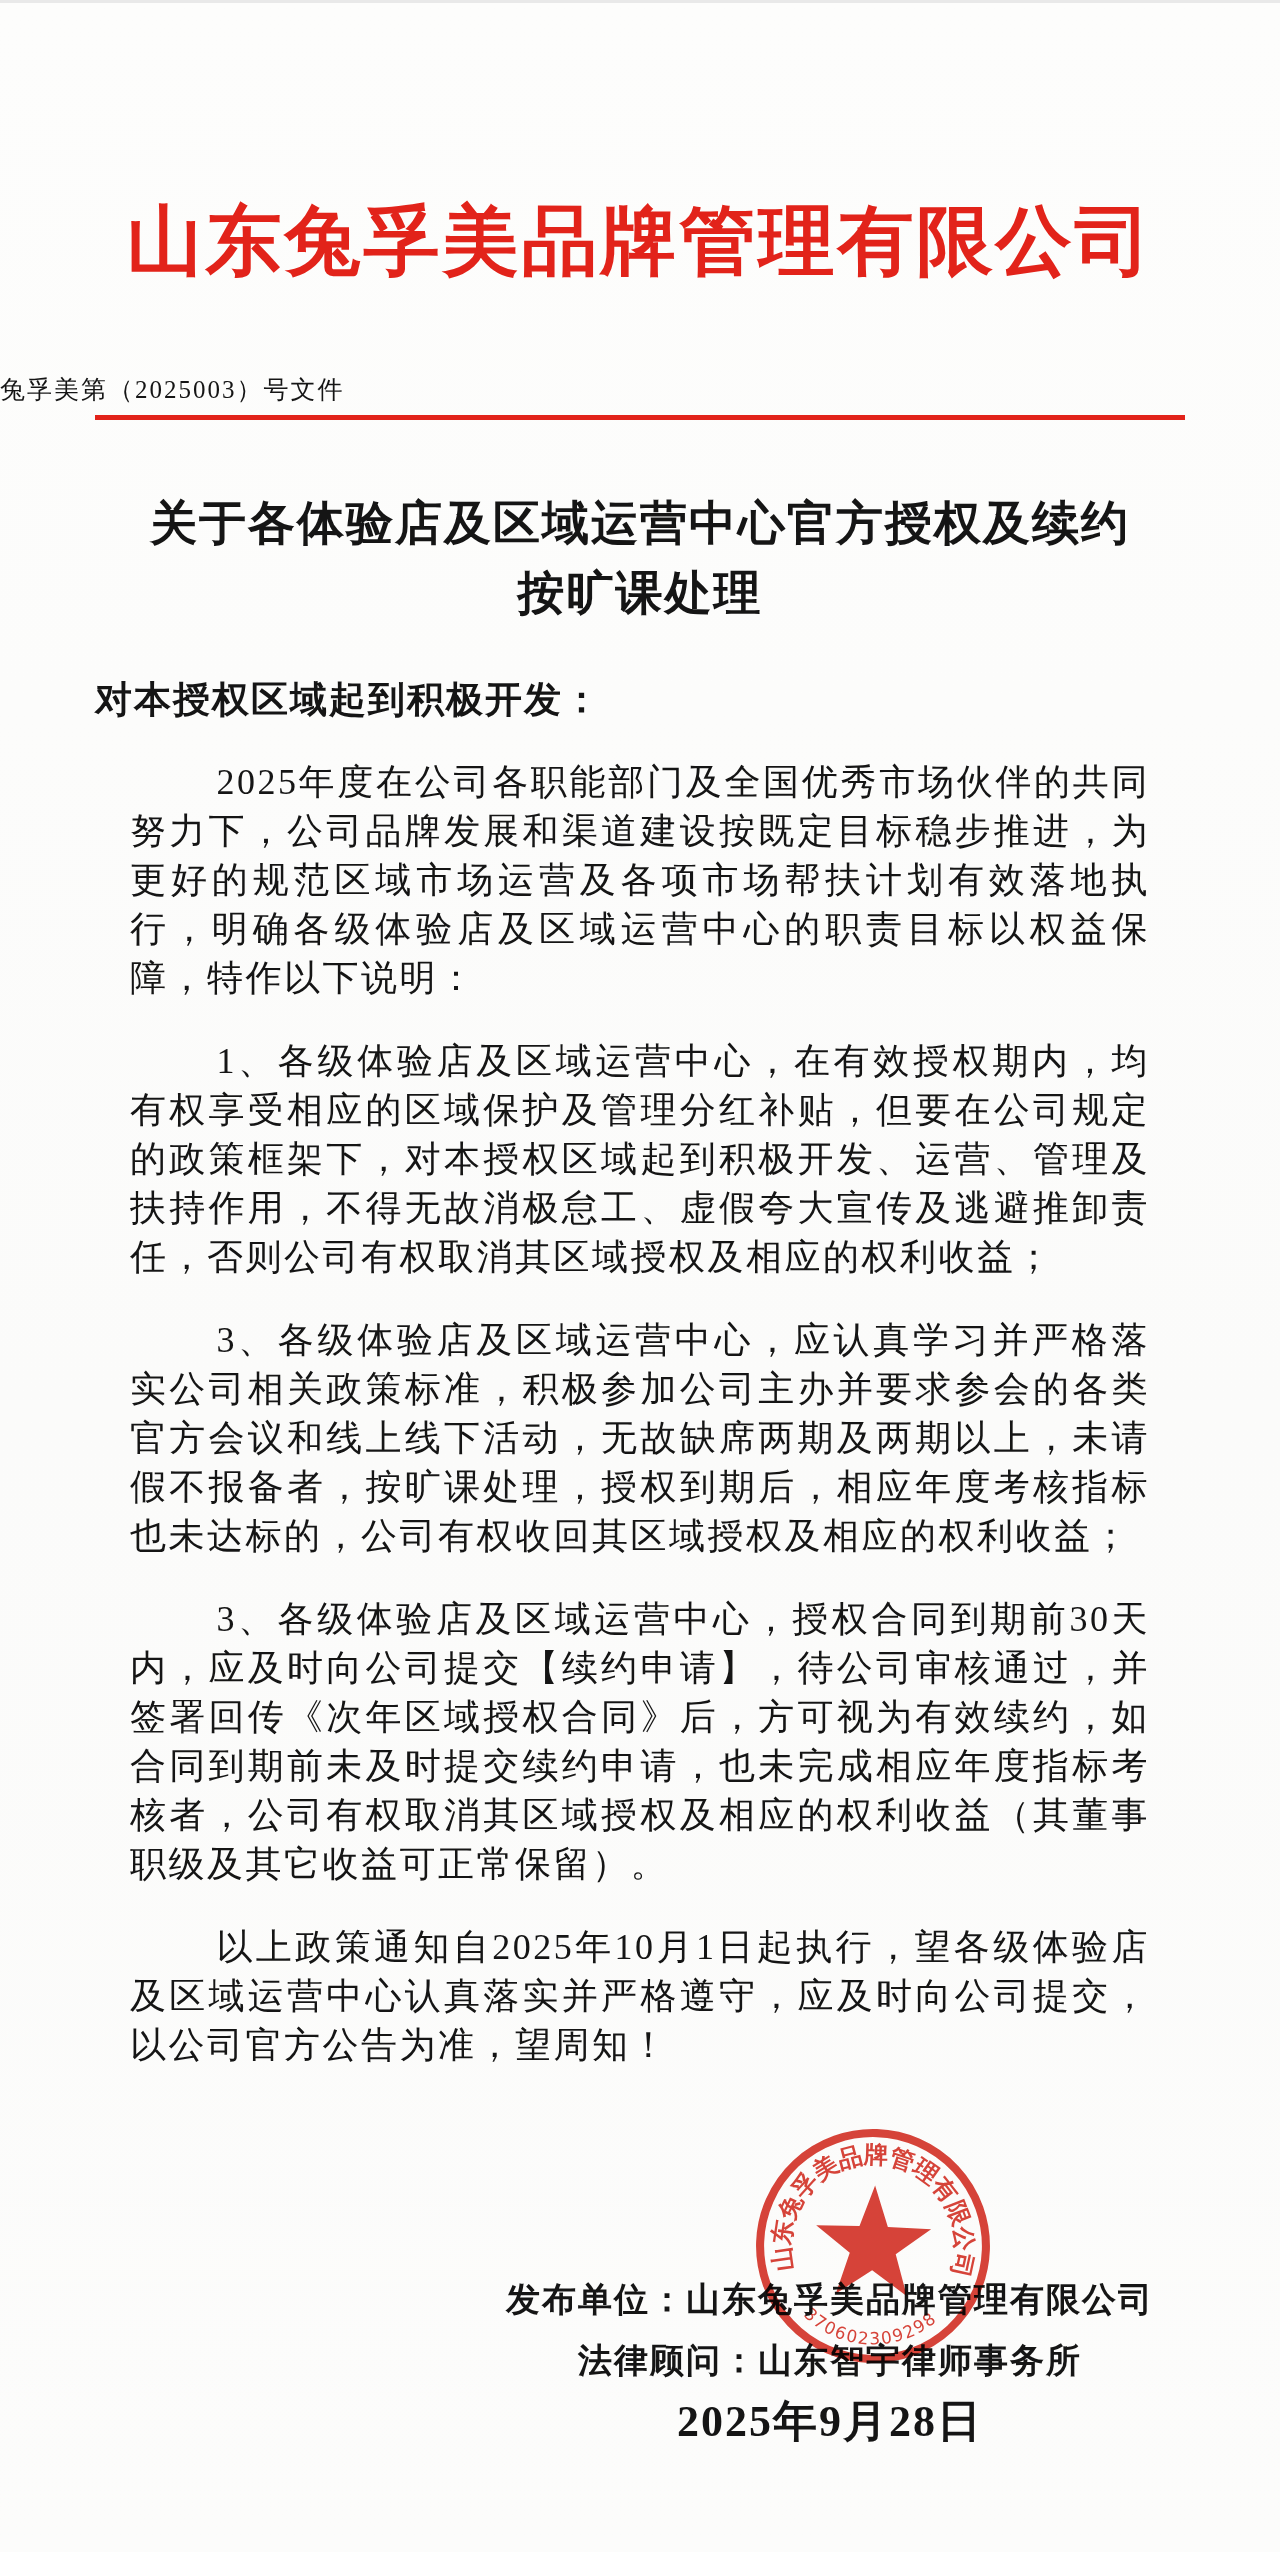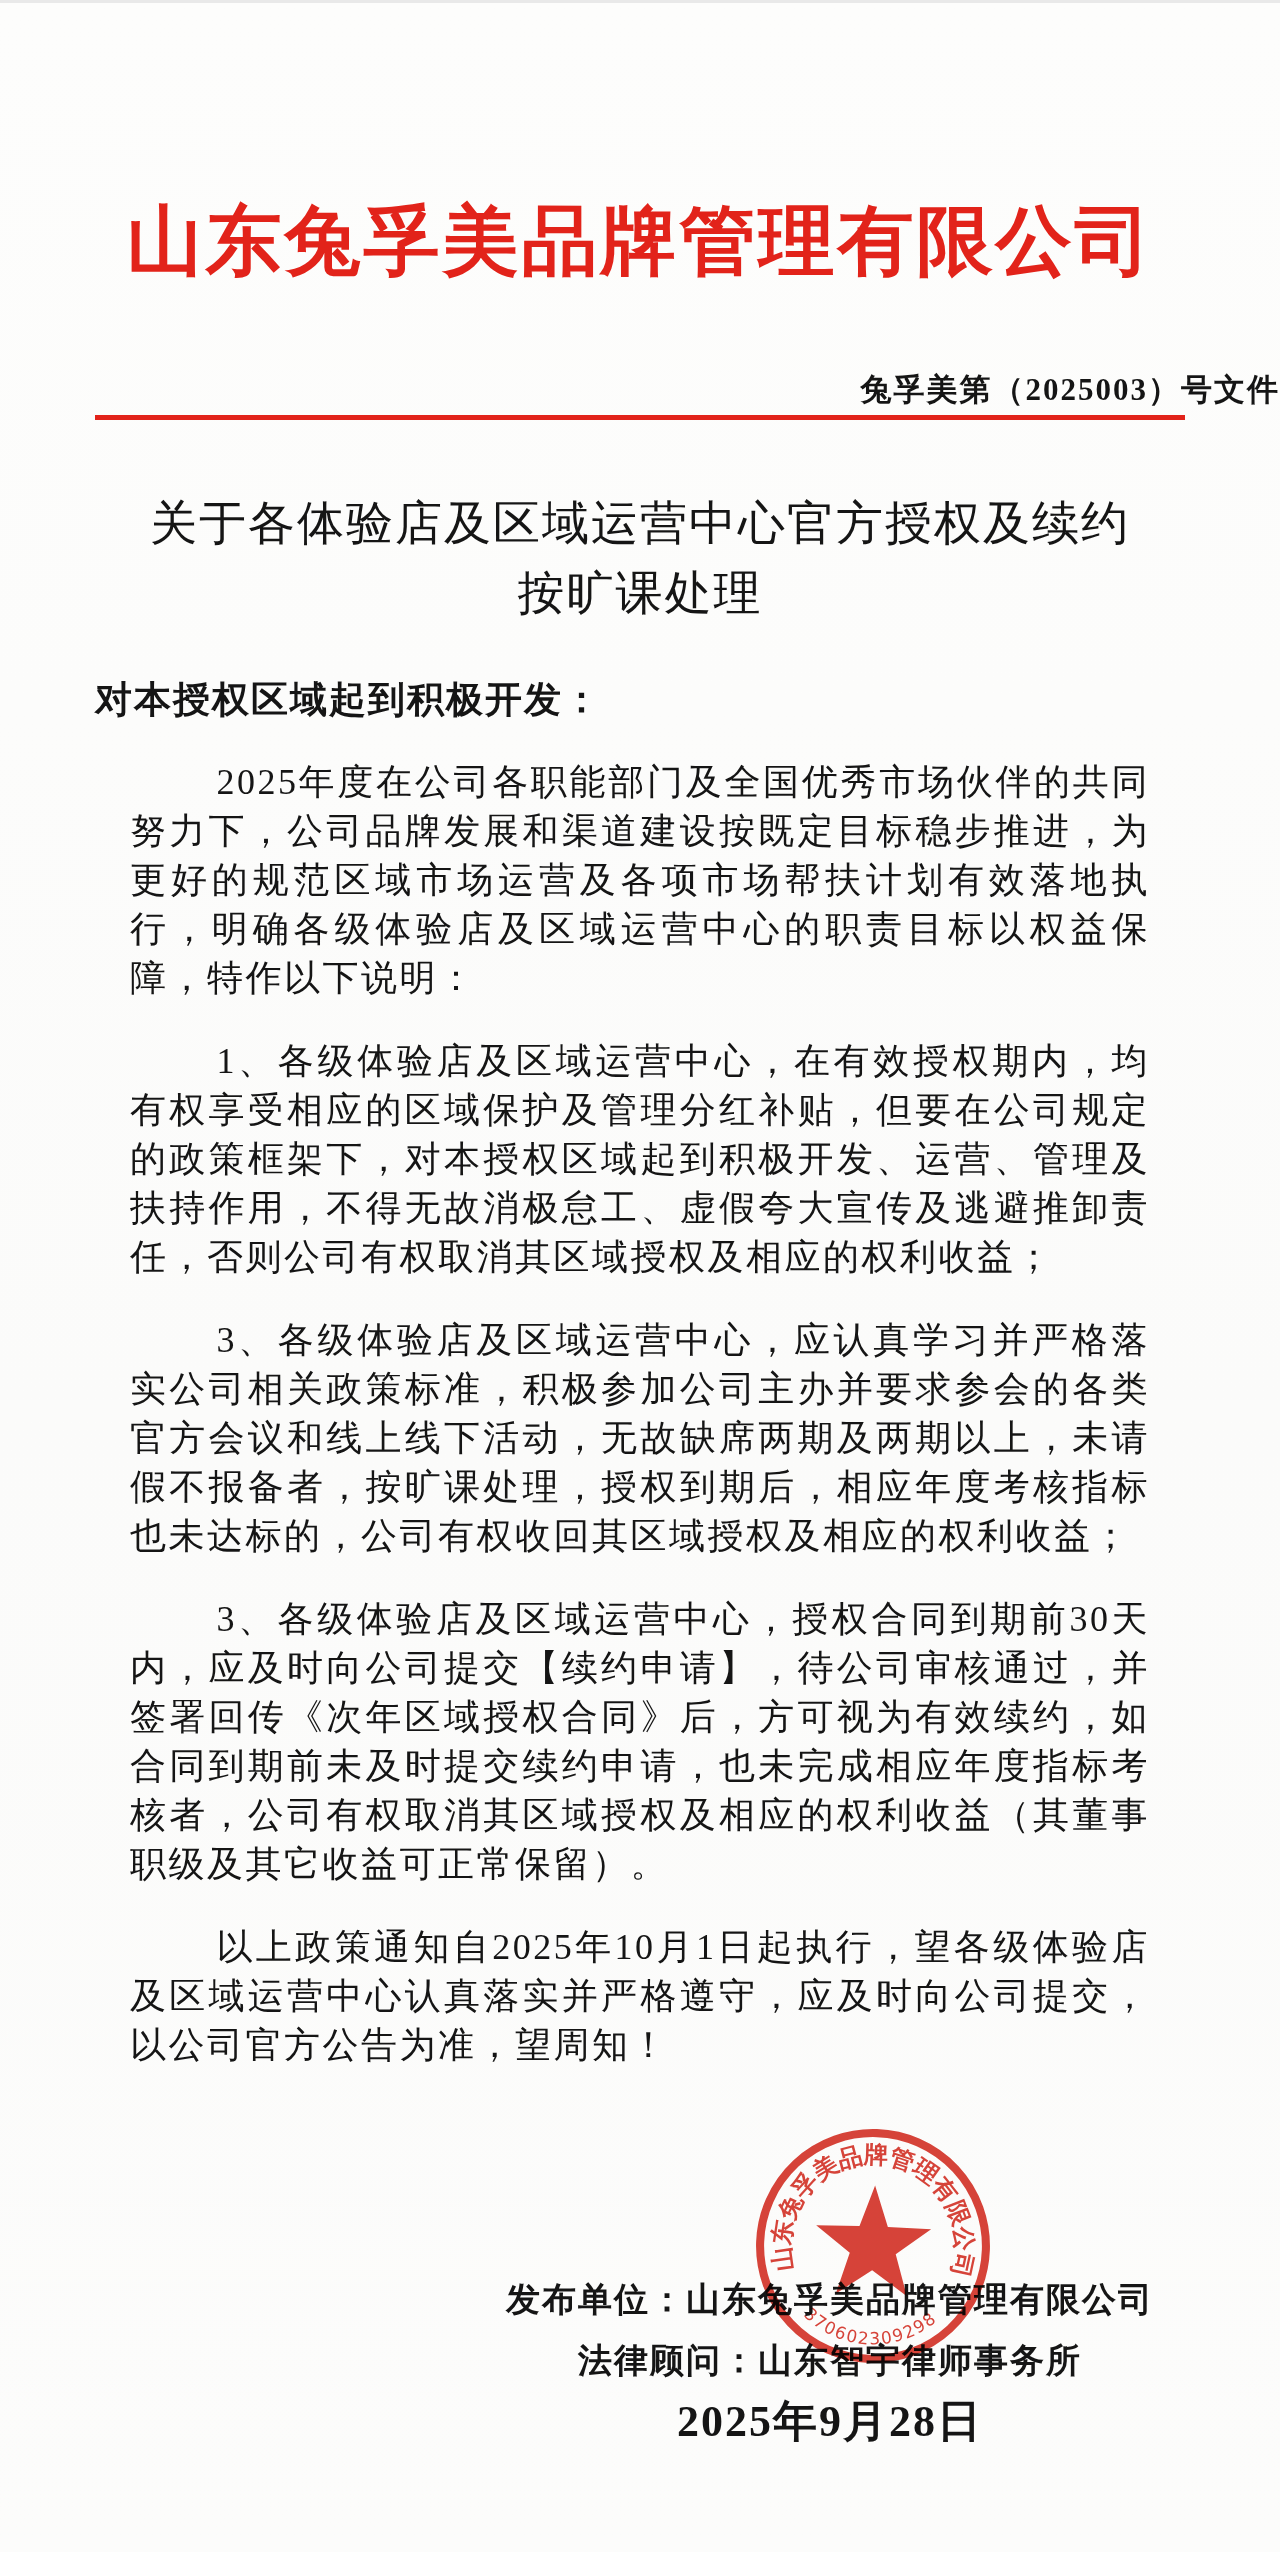--- a/index.html
+++ b/index.html
@@ -21,38 +21,38 @@
     text-align:center;
     font-size:76px;
     line-height:84px;
     font-weight:bold;
     letter-spacing:3px;
     color:var(--accent);
     white-space:nowrap;
   }
   .doc-number{
     margin-top:88px;
-    text-align:right;
-    font-size:31px;
+    text-align:left;
+    font-size:25px;
     line-height:38px;
-    font-weight:bold;
+    font-weight:normal;
     letter-spacing:2px;
   }
   .red-rule{
     border:none;
     height:5px;
     background:var(--accent);
     margin:6px 95px 0 95px;
   }
   .notice-title{
     margin:68px 90px 0 90px;
     text-align:center;
     font-size:47px;
     line-height:70px;
-    font-weight:normal;
+    font-weight:bold;
     letter-spacing:2px;
   }
   .content{
     margin:0 130px;
   }
   .salutation{
     margin-top:52px;
     margin-left:-35px;
     font-size:37px;
     line-height:40px;

